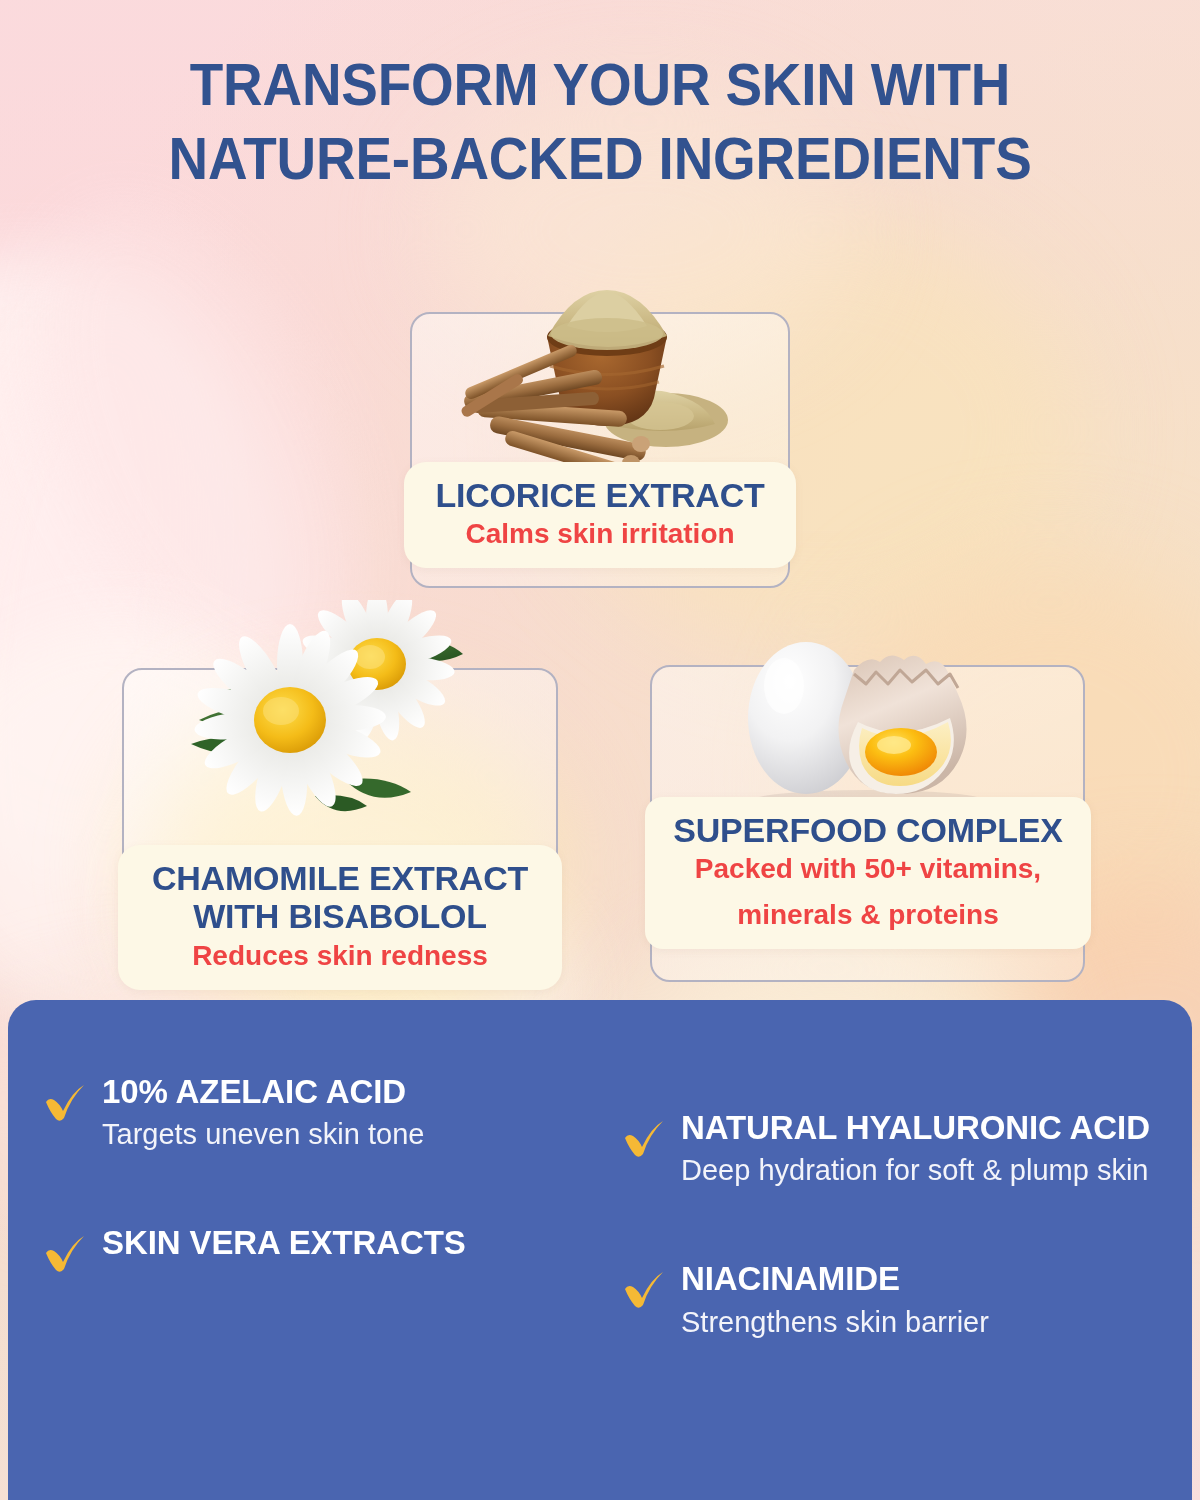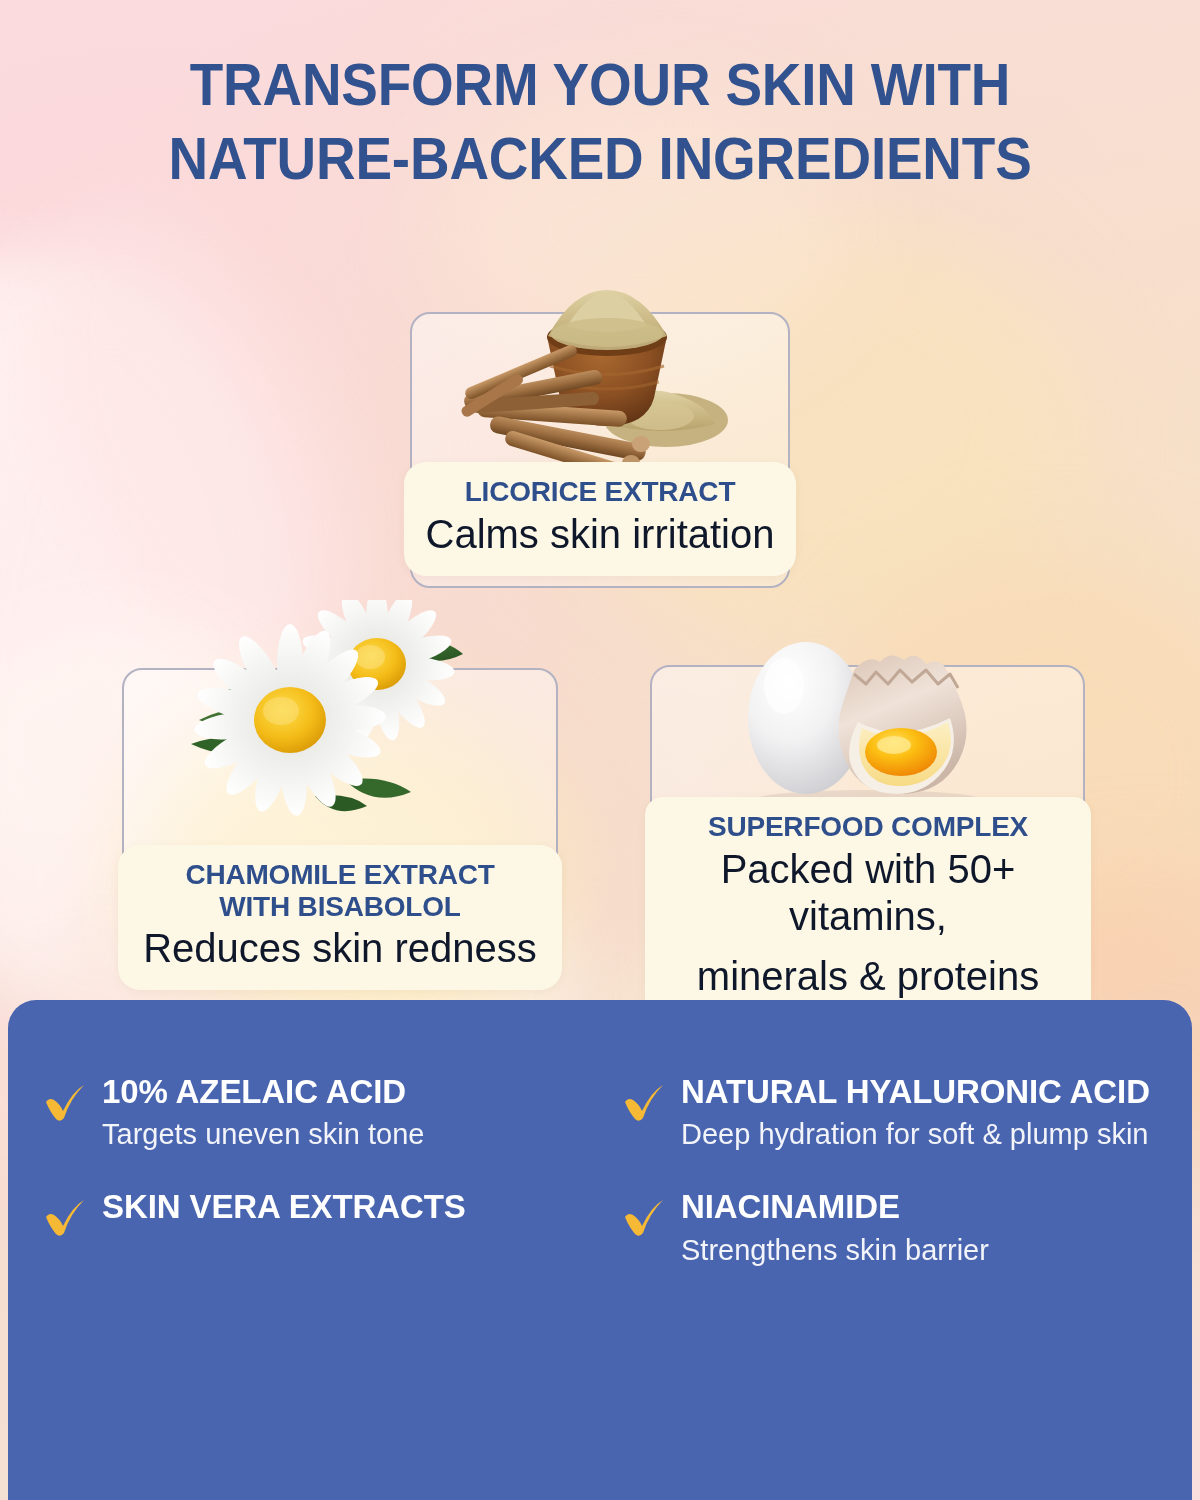--- a/index.html
+++ b/index.html
@@ -87,28 +87,28 @@
     z-index:5;
     background:#fdf8e6;
     border-radius:22px;
     text-align:center;
     padding:14px 16px 18px;
     box-shadow: 0 2px 9px rgba(140,110,95,0.08);
   }
   .label-title {
     color:#2f4f8c;
     font-weight:700;
-    font-size:28px;
+    font-size:34px;
     line-height:1.13;
     letter-spacing:-0.2px;
   }
   .label-sub {
-    color:#0f172a;
-    font-weight:400;
-    font-size:40px;
+    color:#ef4444;
+    font-weight:700;
+    font-size:28px;
     line-height:1.18;
     margin-top:3px;
   }
 
   
   #card-licorice   { left:410px; top:312px; width:380px; height:276px; }
   #label-licorice  { left:404px; top:462px; width:392px; }
   #card-chamomile  { left:122px; top:668px; width:436px; height:314px; }
   #label-chamomile { left:118px; top:798px; width:444px;margin-top:47px; }
   #card-superfood  { left:650px; top:665px; width:435px; height:317px; }
@@ -123,21 +123,21 @@
     border-radius:28px 28px 0 0;
     padding:74px 34px 0 34px;
   }
   .ben-grid {
     display:grid;
     grid-template-columns: 1fr 1fr;
     column-gap: 6px;
     row-gap: 36px;
   }
   .ben-item { display:flex; gap:14px; align-items:flex-start; }
-  .ben-item.col-right { padding-left: 18px; }
+  .ben-item.col-right { padding-left: 18px; margin-top: 36px; }
   .check {
     flex: 0 0 auto;
     width:46px; height:46px;
     margin-top:4px;
   }
   .ben-text { min-width:0; }
   .ben-title {
     color:#ffffff;
     font-weight:700;
     font-size:33px;

